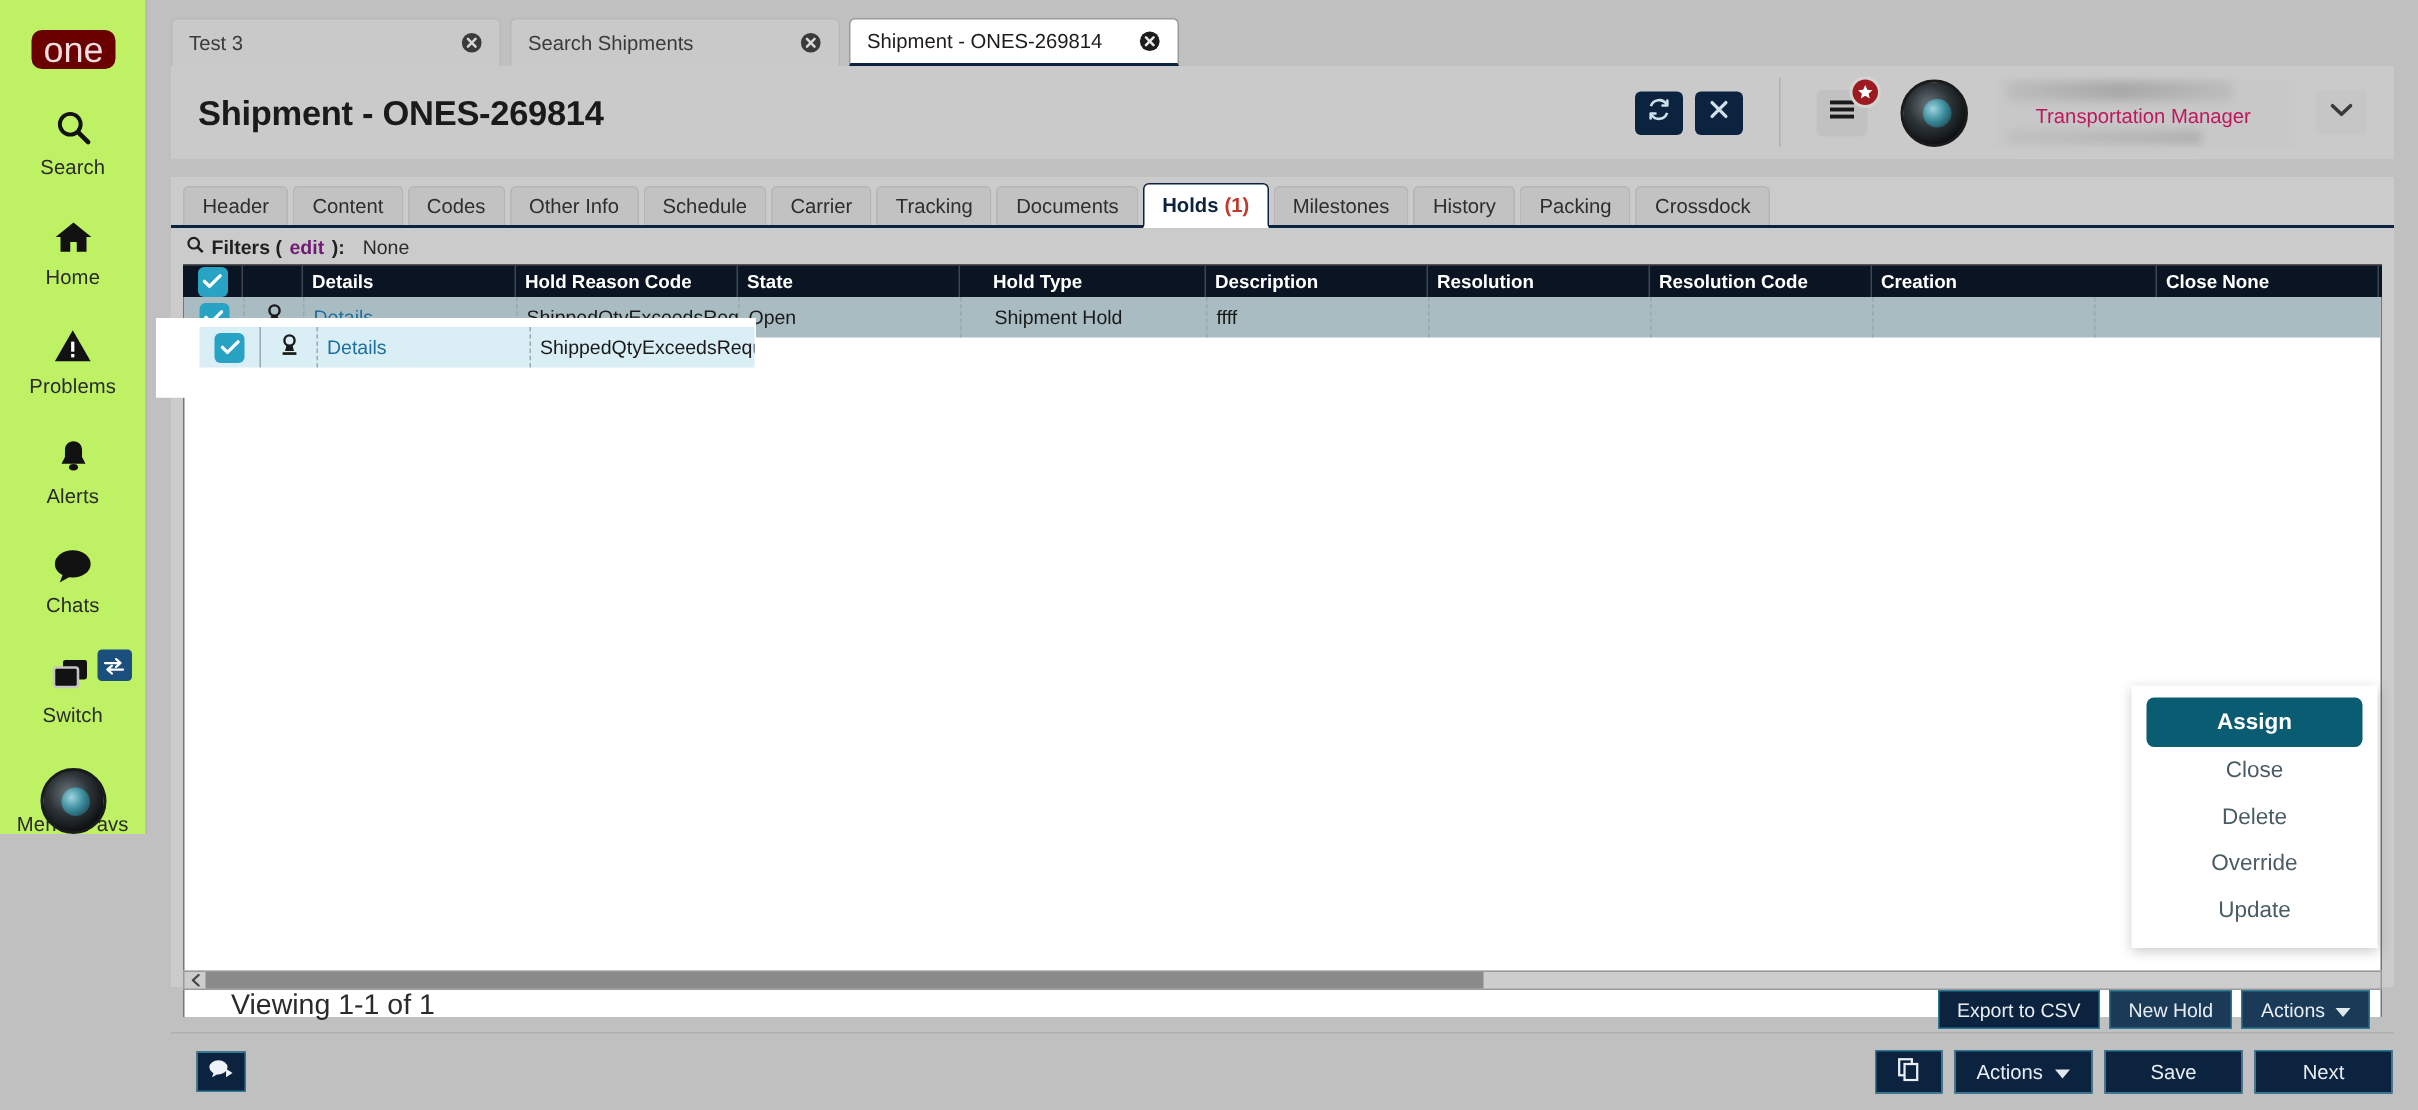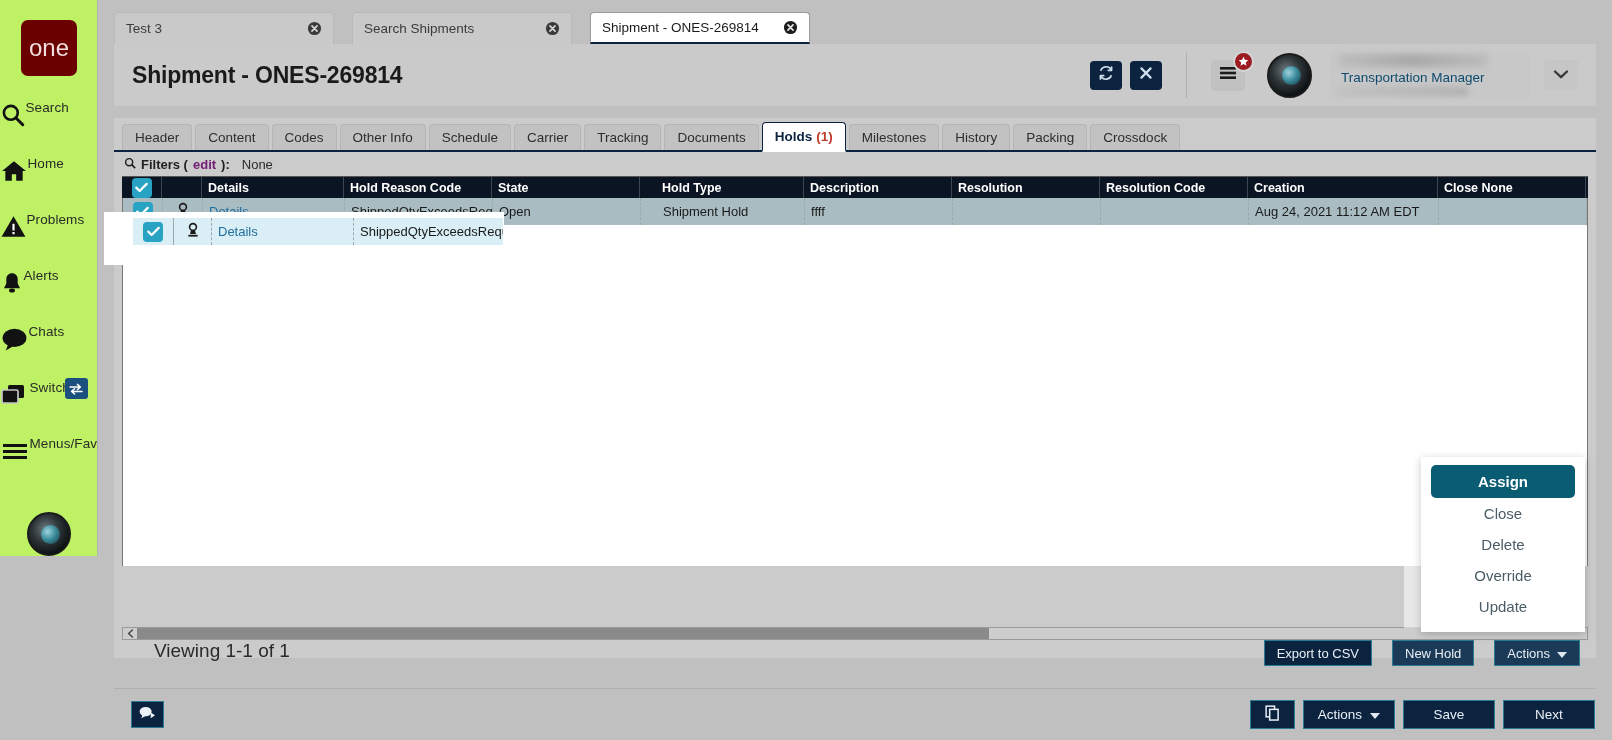--- a/index.html
+++ b/index.html
@@ -21,41 +21,41 @@
     position: relative;
   }
   .logo {
     width: 56px; height: 56px; margin-top: 20px;
     background: #6b0000; border-radius: 7px;
     display: flex; align-items: center; justify-content: center;
   }
   .logo svg { display:block; }
   .rail-item {
     width: 98px; margin-top: 22px;
-    display: flex; flex-direction: row; 
+    display: flex; flex-direction: column; align-items: center;
     cursor: pointer; position: relative;
   }
   .rail-icon { height: 34px; display:flex; align-items:center; justify-content:center; }
   .rail-label {
     font-size: 13.5px; color: #2a2a2a; margin-top: 2px; letter-spacing: .1px;
   }
   .switch-badge {
     position: absolute; right: 10px; top: 0px;
     width: 23px; height: 21px; background: #1b4f7e; border-radius: 3px;
     display: flex; align-items: center; justify-content: center;
   }
   .rail-bottom {
     position: absolute; bottom: 0px; left: 50%; transform: translateX(-50%);
   }
 
   
   .main { flex: 1; height: 740px; position: relative; background: #c0c0c0; }
 
   
-  .tabstrip { display: flex; align-items: center; height: 44px; padding-left: 16px; padding-top: 12px; gap: 16px; }
+  .tabstrip { display: flex; align-items: center; height: 44px; padding-left: 16px; padding-top: 12px; gap: 4px; }
   .btab {
     height: 32px; width: 220px;
     background: #c9c9c9; border: 1px solid #b8b8b8; border-bottom: none;
     border-top-left-radius: 4px; border-top-right-radius: 4px;
     display: flex; align-items: center; justify-content: space-between;
     padding: 0 11px; font-size: 13.5px; color: #3b3b3b; cursor: pointer;
     margin-right: 2px;
   }
   .btab.active { background: #ffffff; color: #1c1c1c; border-color: #9a9a9a; border-bottom: 2px solid #0c2340; }
   .btab .lbl { white-space: nowrap; overflow: hidden; text-overflow: ellipsis; }
@@ -90,21 +90,21 @@
   }
   .avatar::after {
     content:''; position:absolute; left:13px; top:11px; width:19px; height:19px;
     border-radius:50%; background: radial-gradient(circle at 35% 35%, #9fd4dd 0%, #3d8e9e 45%, #10343c 100%);
   }
   .userbox {
     margin-left: 10px; height: 45px; width: 200px; background: #c8c8c8;
     display:flex; flex-direction:column; justify-content:center; padding-left:8px; position:relative;
   }
   .blurname { width: 150px; height: 13px; background: linear-gradient(90deg,#bdbdbd,#a8a8a8,#bcbcbc); filter: blur(3px); border-radius:2px; }
-  .urole { font-size: 13.5px; color: #0c4a6e; margin: 3px 0 0 3px; }
+  .urole { font-size: 13.5px; color: #be185d; margin: 3px 0 0 19px; }
   .blurname2 { width: 130px; height: 9px; background: linear-gradient(90deg,#c0c0c0,#b0b0b0); filter: blur(3px); border-radius:2px; margin-top:2px;}
   .caret-btn {
     width: 34px; height: 30px; margin-left: 6px; background: #c6c6c6; border-radius: 3px;
     display:flex; align-items:center; justify-content:center; cursor:pointer;
   }
 
   
   .card {
     margin: 12px 16px 0 16px; background: #cbcbcb; height: 540px; position: relative;
     display: flex; flex-direction: column;
@@ -137,21 +137,21 @@
   
   .gridwrap { flex: 1; position: relative; margin: 0 8px 0 8px; background: #cbcbcb; }
   .ghead {
     display: flex; height: 22px; background: #0a1422; color: #ffffff;
     font-size: 12.5px; font-weight: bold; border-top:1px solid #555;
   }
   .ghead .cell, .grow .cell {
     padding: 0 6px; display: flex; align-items: center; overflow: hidden; white-space: nowrap;
   }
   .ghead .cell { border-right: 1px solid #3a4754; }
-  .gbody { background: #ffffff; height: 368px; border-left:1px solid #777; border-right:1px solid #777;}
+  .gbody { background: #ffffff; height: 480px; border-left:1px solid #777; border-right:1px solid #777;}
   .grow { display: flex; height: 27px; background: #a9bcc2; font-size: 13px; color: #1a1a1a; cursor: pointer; }
   .grow .cell { border-right: 1px dashed #9aa9ae; }
   .chk {
     width: 20px; height: 20px; border-radius: 4px; background: #29a3c4;
     display:flex; align-items:center; justify-content:center; flex:none; cursor:pointer;
   }
   .cell-chk { width: 40px; justify-content: center; flex:none; }
   .cell-ico { width: 40px; justify-content: center; flex:none; }
   .lnk { color: #1d6f9e; }
   .c-details { width: 142px; }
@@ -169,21 +169,21 @@
     background: #cdcdcd; border: 1px solid #9a9a9a; display: flex; align-items: center;
   }
   .hs-arrow { width: 14px; height: 11px; display:flex; align-items:center; justify-content:center; flex:none; cursor:pointer;}
   .hs-thumb { height: 11px; width: 852px; background: #8a8a8a; cursor: pointer; }
 
   .viewing {
     position: absolute; left: 32px; bottom: -4px; font-size: 19px; color: #2a2a2a;
   }
 
   .grid-actions {
-    position: absolute; right: 8px; bottom: -8px; display: flex; gap: 20px; align-items: center;
+    position: absolute; right: 8px; bottom: -8px; display: flex; gap: 6px; align-items: center;
   }
   .gbtn {
     height: 26px; padding: 0 12px; background: #0c2340; color: #e8eef4;
     border: 1px solid #2c7a94; font-size: 13px; display: flex; align-items: center;
     cursor: pointer; gap: 7px;
   }
   .gbtn.light { background: #1b3a57; }
 
   
   .menu-shadow {
@@ -509,21 +509,20 @@
                   </svg>
               </span>
             </div>
             <div class="cell c-details lnk">Details</div>
             <div class="cell c-hrc">ShippedQtyExceedsRequ...</div>
             <div class="cell c-state">Open</div>
             <div class="cell c-htype">Shipment Hold</div>
             <div class="cell c-desc">ffff</div>
             <div class="cell c-res"></div>
             <div class="cell c-rescode"></div>
-            <div class="cell c-creation">Aug 24, 2021 11:12 AM EDT</div>
             <div class="cell c-closedate"></div>
           </div>
         </div>
 
         <div class="hscroll">
           <span class="hs-arrow">
             <svg width="7" height="9" viewBox="0 0 7 9">
                 <path d="M5.4 1 L1.6 4.5 L5.4 8" fill="none" stroke="#444" stroke-width="1.5" stroke-linecap="round" stroke-linejoin="round"></path>
               </svg>
           </span>

